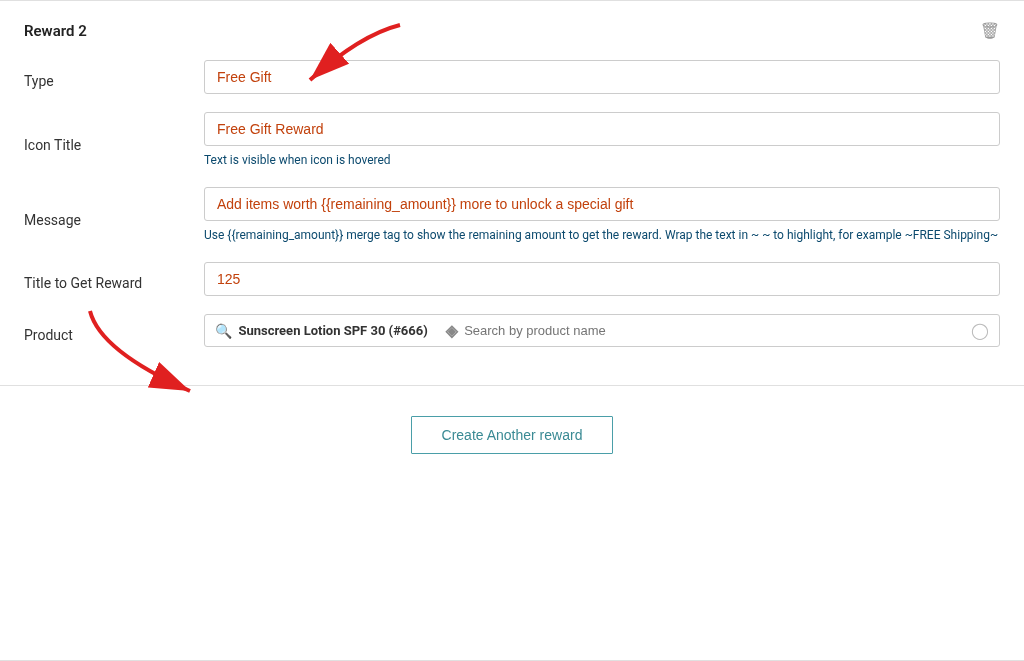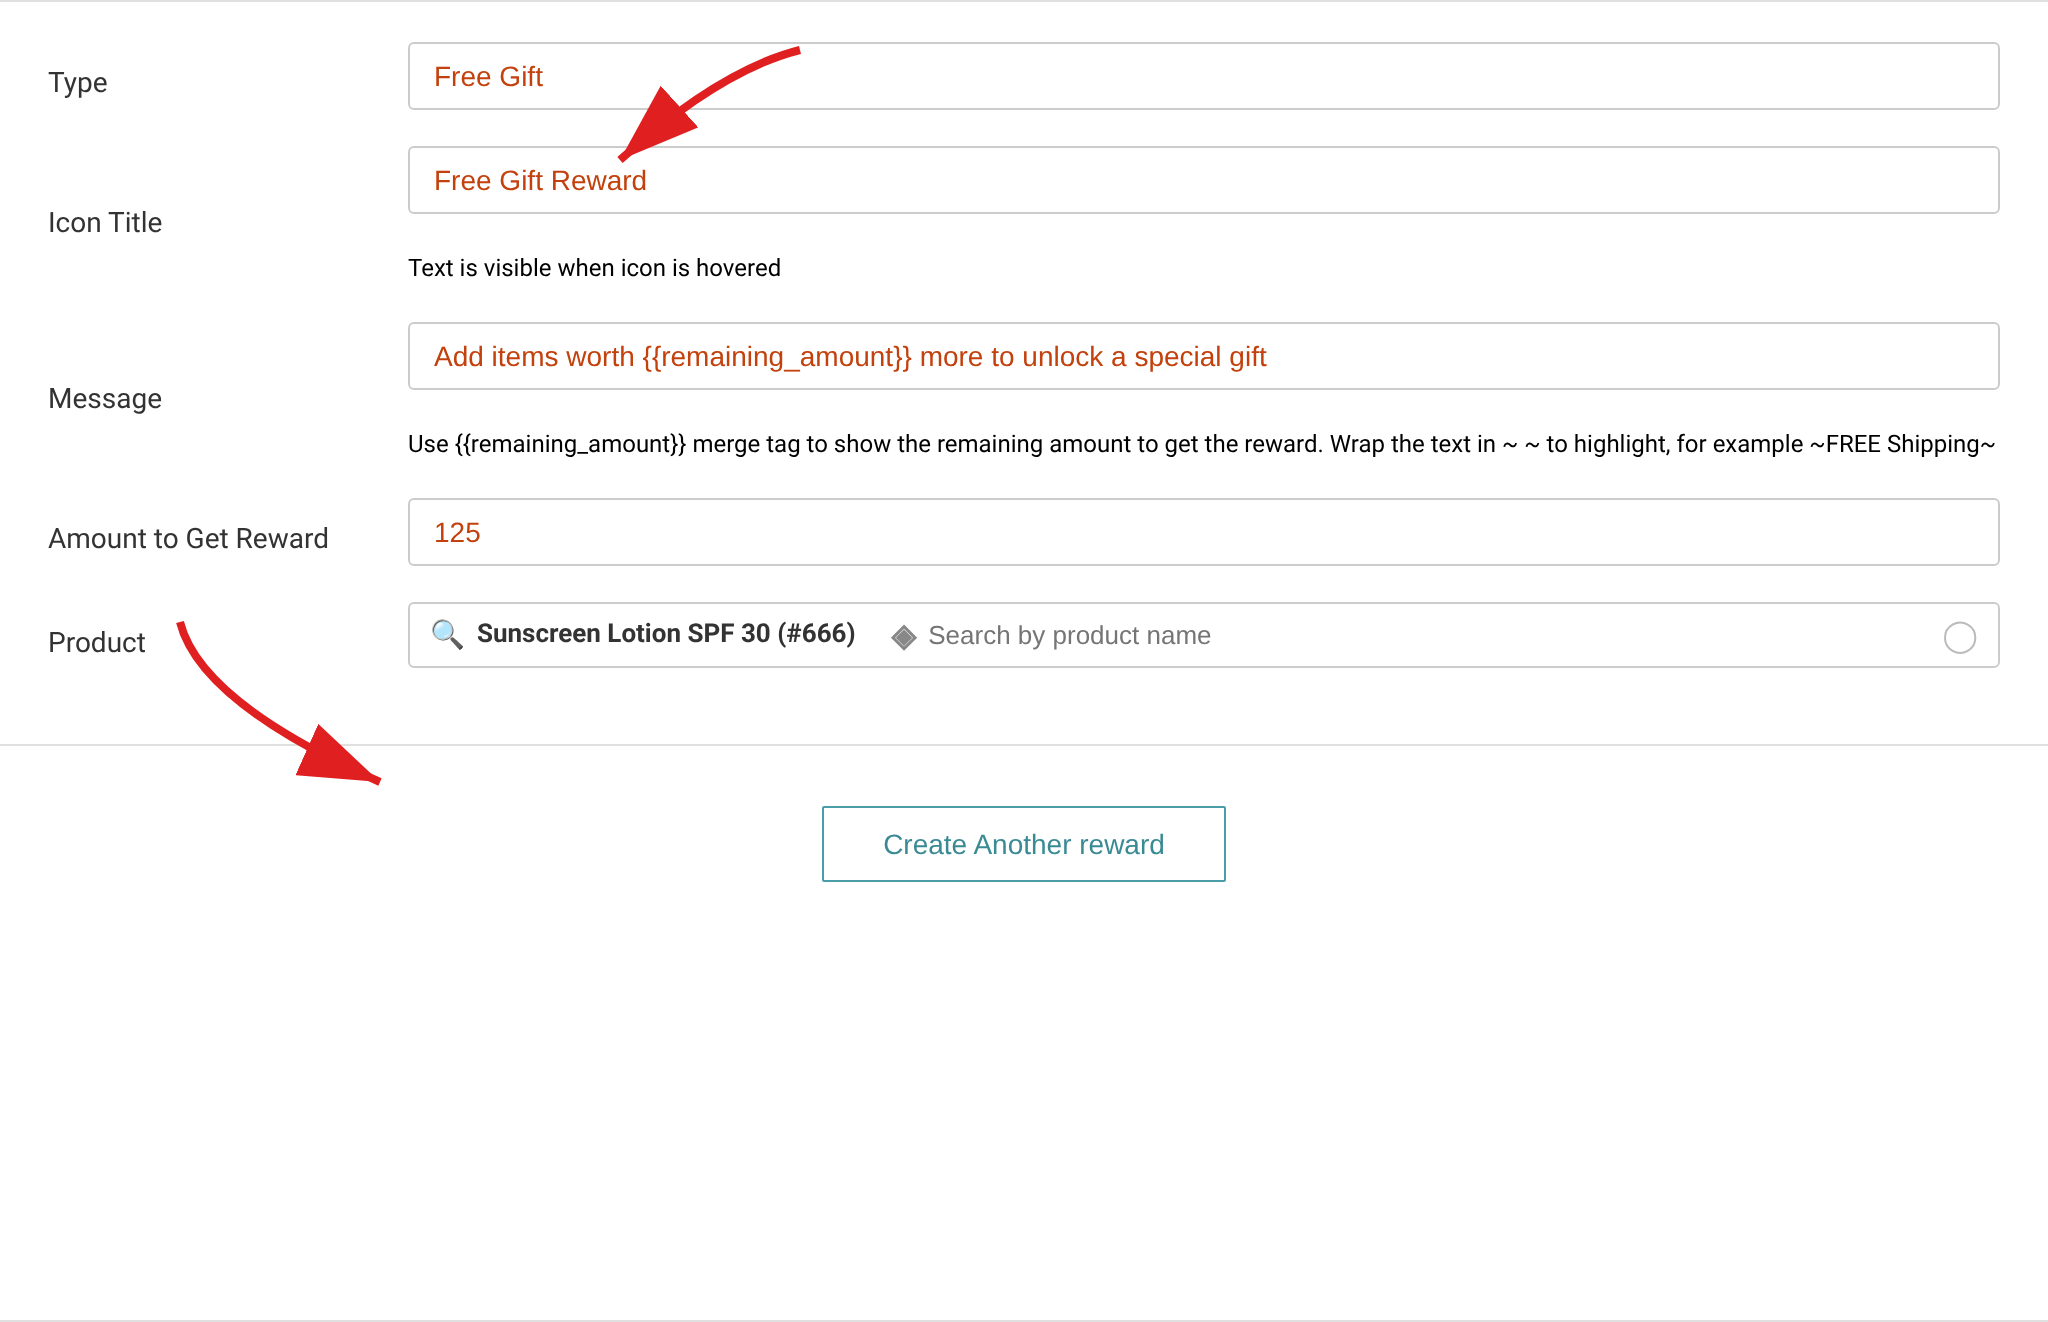--- a/index.html
+++ b/index.html
@@ -76,22 +76,22 @@
       border: 1px solid #ccc;
       border-radius: 3px;
       font-size: 14px;
       color: #c2410c;
       outline: none;
       background: #fff;
     }
 
     .field-hint {
       font-size: 12px;
-      color: #000000;
-      margin-top: 18px;
+      color: #0c4a6e;
+      margin-top: 5px;
       line-height: 1.5;
     }
 
     .product-search-field {
       display: flex;
       align-items: center;
       border: 1px solid #ccc;
       border-radius: 3px;
       padding: 6px 10px;
       background: #fff;
@@ -180,20 +180,24 @@
     <defs>
       <marker id="arrowhead2" markerWidth="10" markerHeight="7" refX="10" refY="3.5" orient="auto">
         <polygon points="0 0, 10 3.5, 0 7" fill="#e02020"></polygon>
       </marker>
     </defs>
     <path d="M 50 10 Q 60 50, 150 90" stroke="#e02020" stroke-width="4" fill="none" marker-end="url(#arrowhead2)"></path>
   </svg>
 
   <div class="reward-section">
 
+    <div class="reward-header">
+      <span class="reward-title">Reward 2</span>
+      <span class="delete-icon">🗑</span>
+    </div>
 
     <div class="form-row">
       <div class="form-label">Type</div>
       <div class="form-field">
         <input class="form-input" type="text" value="Free Gift" style="">
       </div>
     </div>
 
     <div class="form-row">
       <div class="form-label">Icon Title</div>
@@ -205,21 +209,21 @@
 
     <div class="form-row">
       <div class="form-label">Message</div>
       <div class="form-field">
         <input class="form-input" type="text" value="Add items worth {{remaining_amount}} more to unlock a special gift" style="">
         <div class="field-hint">Use {{remaining_amount}} merge tag to show the remaining amount to get the reward. Wrap the text in ~ ~ to highlight, for example ~FREE Shipping~</div>
       </div>
     </div>
 
     <div class="form-row">
-      <div class="form-label">Amount to Get Reward</div>
+      <div class="form-label">Title to Get Reward</div>
       <div class="form-field">
         <input class="form-input" type="text" value="125" style="">
       </div>
     </div>
 
     <div class="form-row">
       <div class="form-label">Product</div>
       <div class="form-field">
         <div class="product-search-field">
           <span class="search-icon-char">🔍</span>

